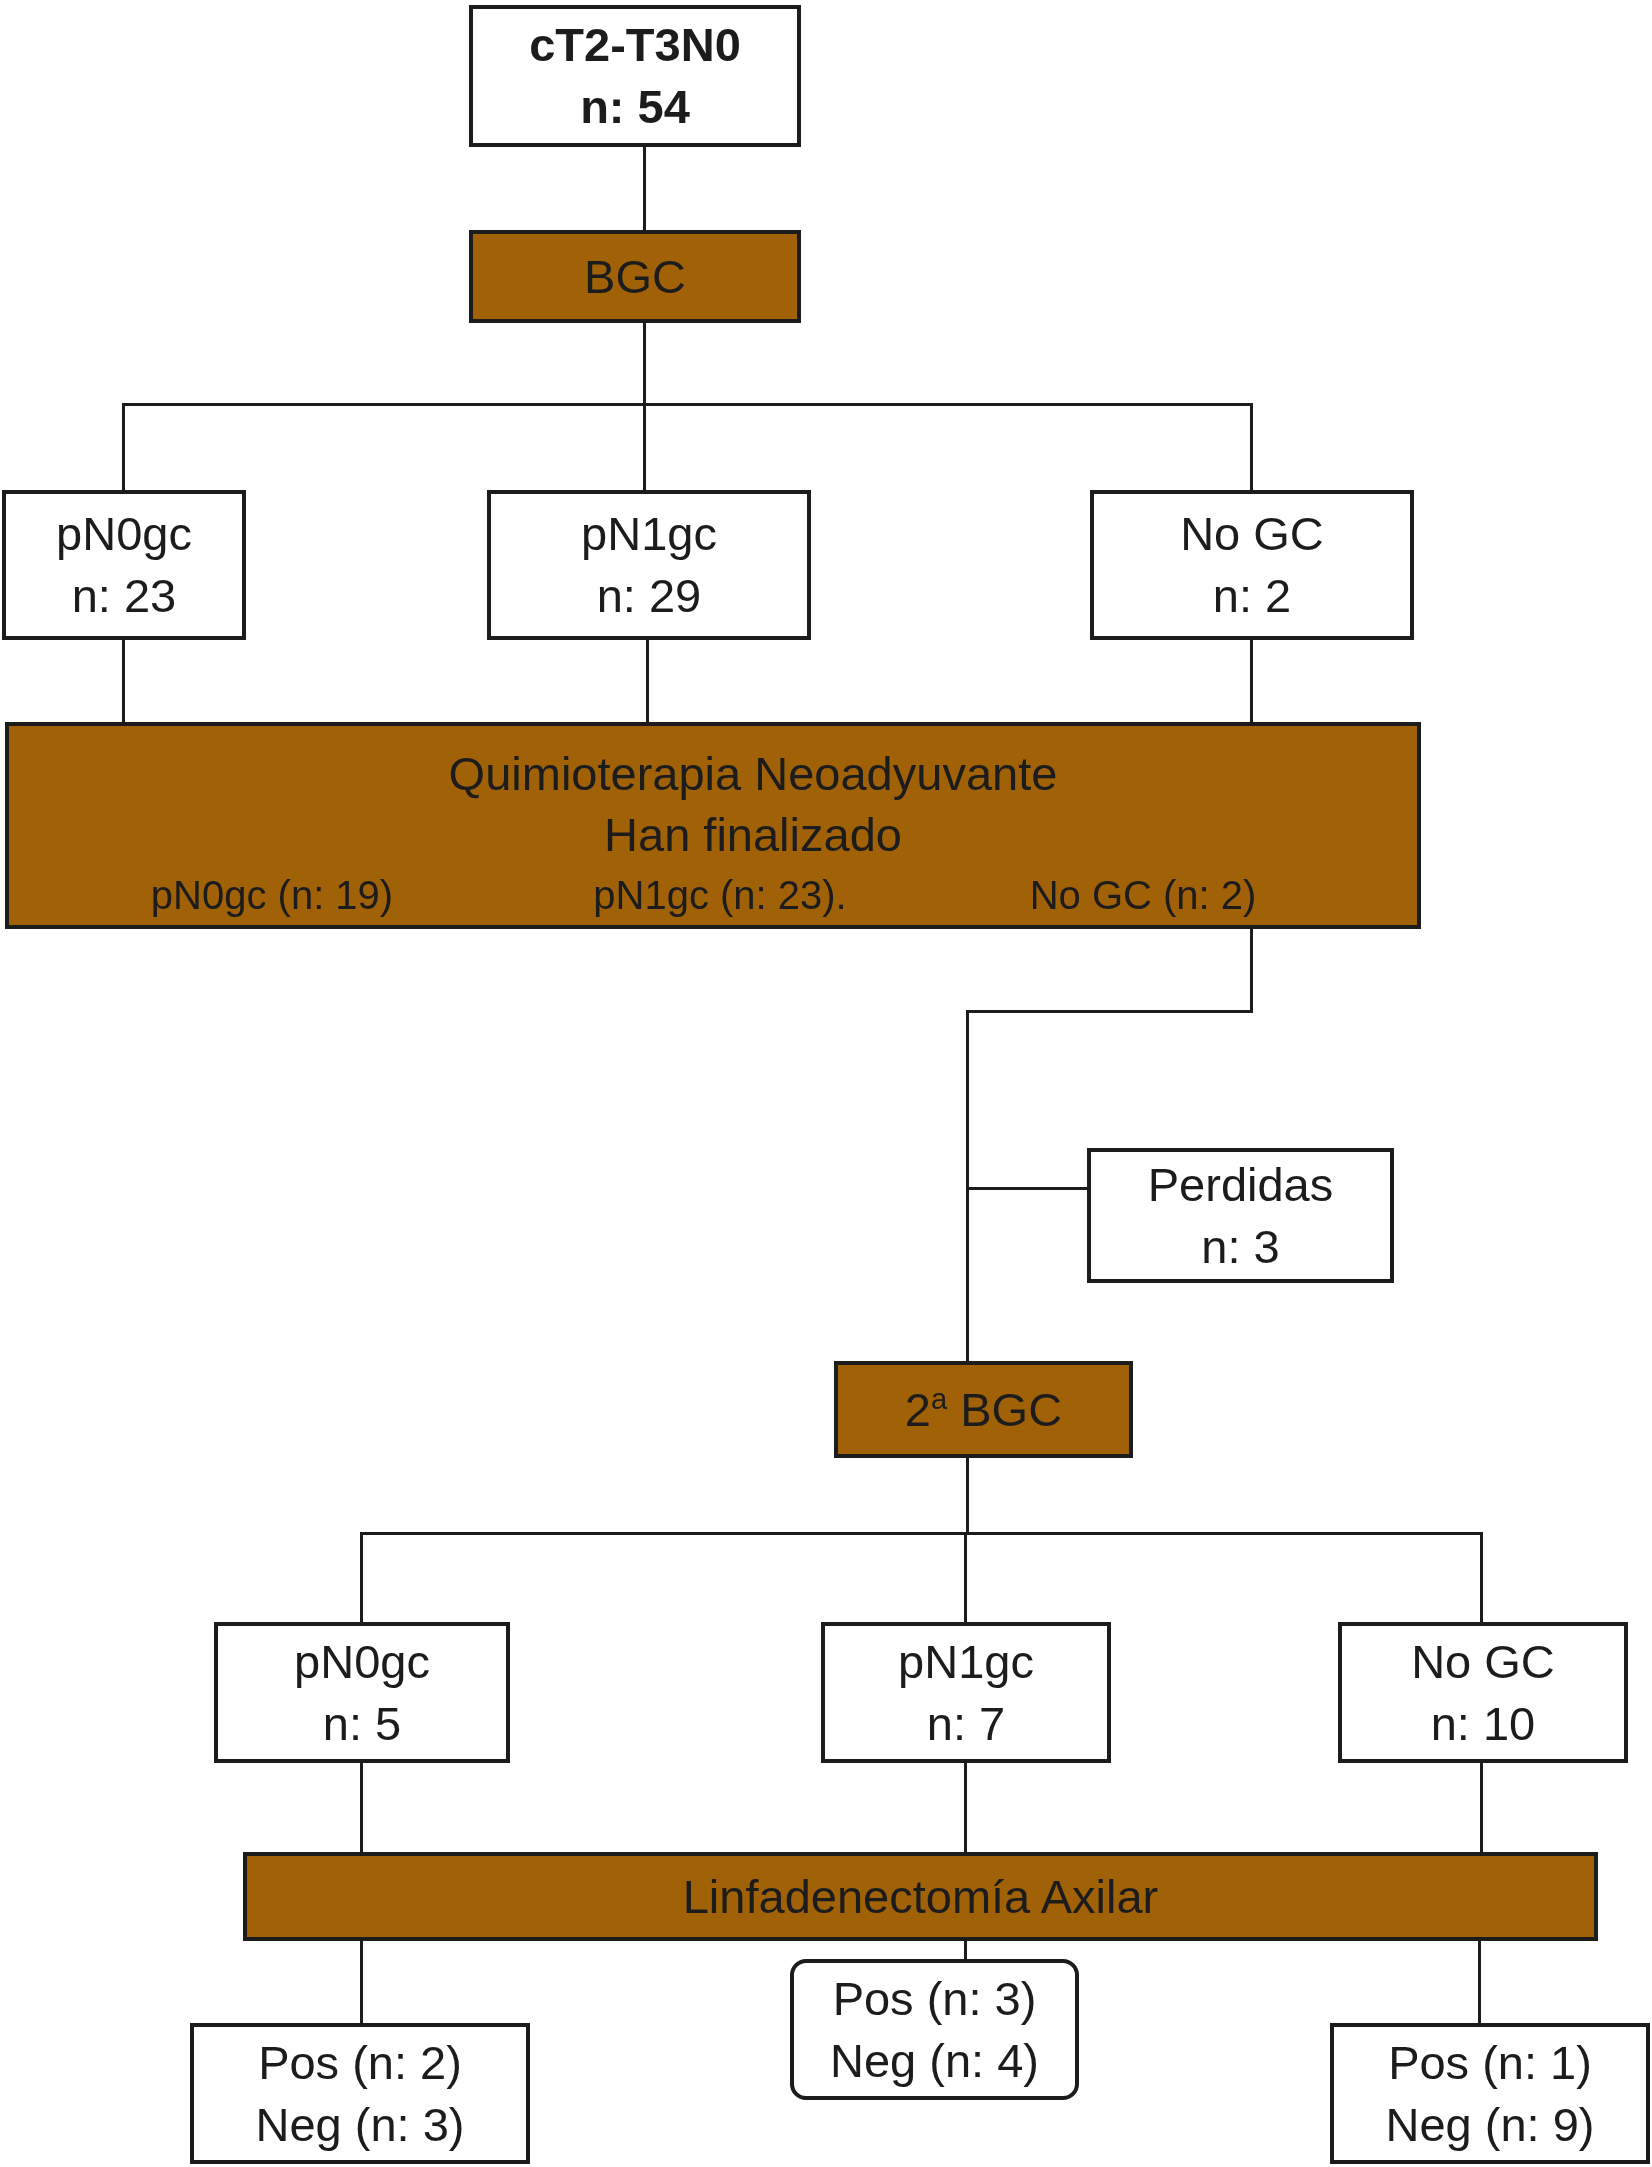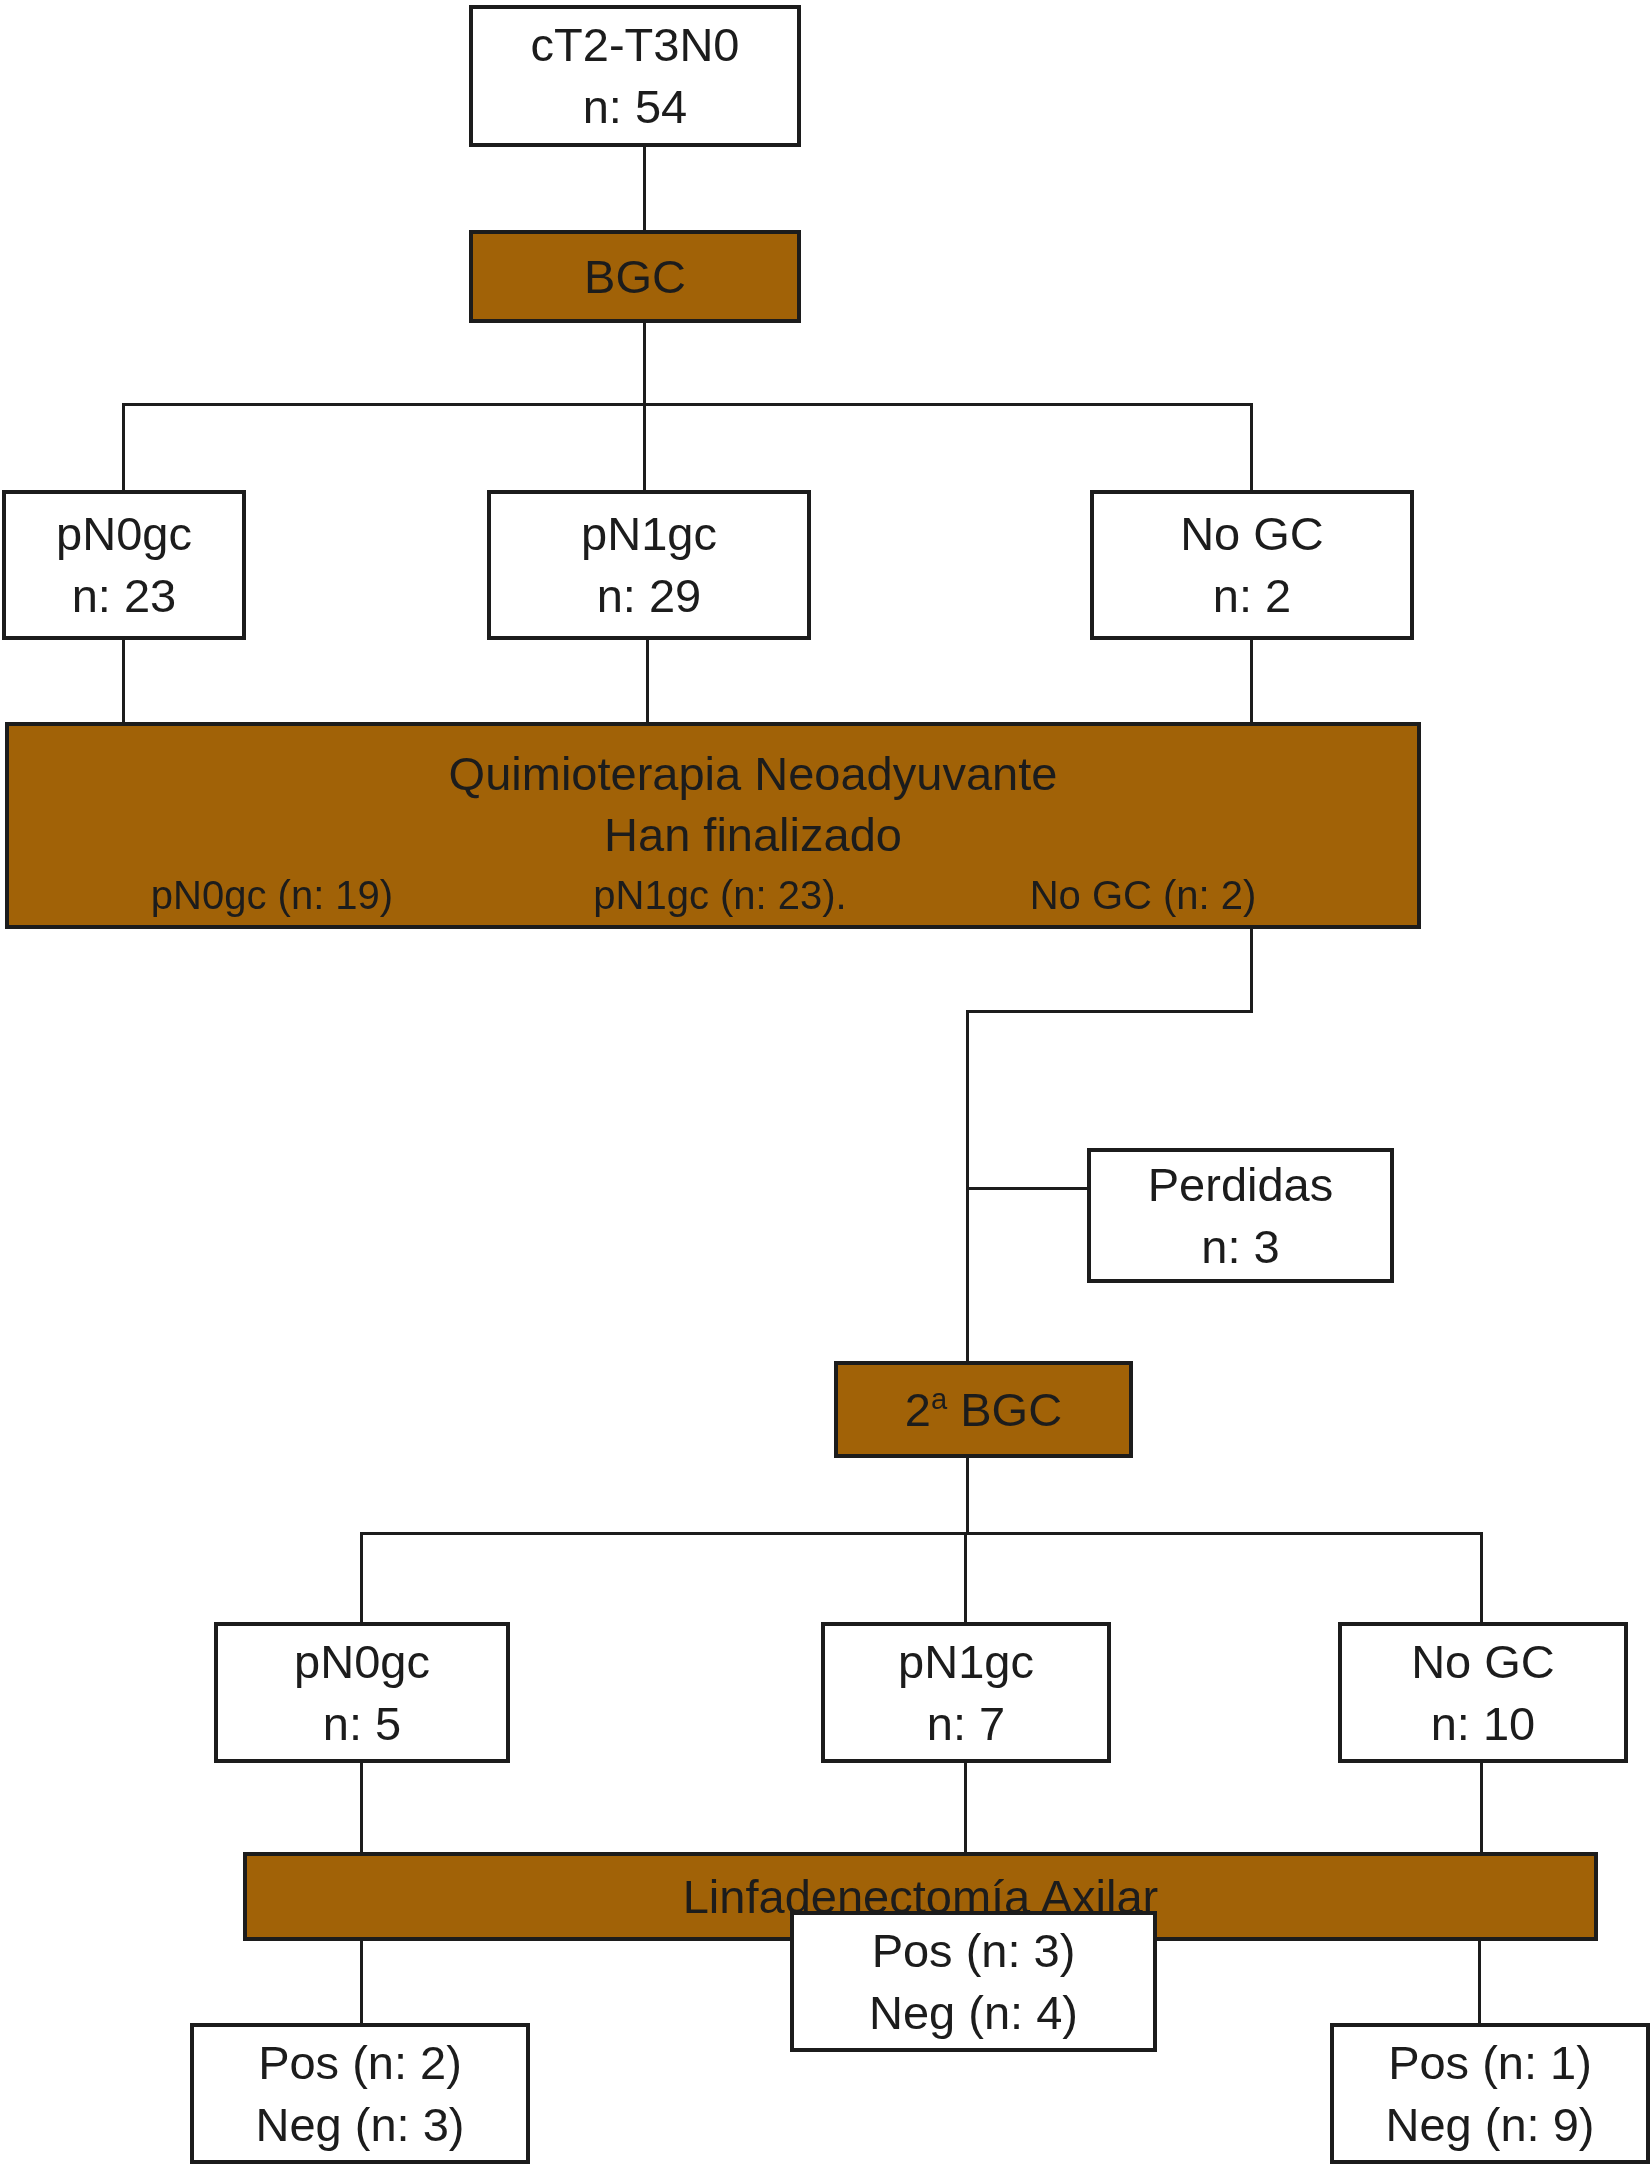--- a/index.html
+++ b/index.html
@@ -67,21 +67,21 @@
   <div class="vline" style="left:360px;top:1534px;height:88px;"></div>
   <div class="vline" style="left:964px;top:1534px;height:88px;"></div>
   <div class="vline" style="left:1480px;top:1534px;height:88px;"></div>
   <div class="vline" style="left:360px;top:1762px;height:90px;"></div>
   <div class="vline" style="left:964px;top:1762px;height:90px;"></div>
   <div class="vline" style="left:1480px;top:1762px;height:90px;"></div>
   <div class="vline" style="left:360px;top:1940px;height:83px;"></div>
   <div class="vline" style="left:964px;top:1940px;height:83px;"></div>
   <div class="vline" style="left:1478px;top:1940px;height:83px;"></div>
 
-  <div class="box" style="left:469px;top:5px;width:332px;height:142px;">
+  <div class="box" style="left:469px;top:5px;width:332px;height:142px;font-weight:bold;">
     <div>cT2-T3N0</div>
     <div>n: 54</div>
   </div>
 
   <div class="box shaded" style="left:469px;top:230px;width:332px;height:93px;">
     <div>BGC</div>
   </div>
 
   <div class="box" style="left:2px;top:490px;width:244px;height:150px;">
     <div>pN0gc</div>
@@ -132,21 +132,21 @@
 
   <div class="box shaded" style="left:243px;top:1852px;width:1355px;height:89px;">
     <div>Linfadenectomía Axilar</div>
   </div>
 
   <div class="box" style="left:190px;top:2023px;width:340px;height:141px;">
     <div>Pos (n: 2)</div>
     <div>Neg (n: 3)</div>
   </div>
 
-  <div class="box" style="left:790px;top:1911px;width:367px;height:141px;">
+  <div class="box" style="left:790px;top:1959px;width:289px;height:141px;border-radius:16px;">
     <div>Pos (n: 3)</div>
     <div>Neg (n: 4)</div>
   </div>
 
   <div class="box" style="left:1330px;top:2023px;width:320px;height:141px;">
     <div>Pos (n: 1)</div>
     <div>Neg (n: 9)</div>
   </div>
 
 </div>

